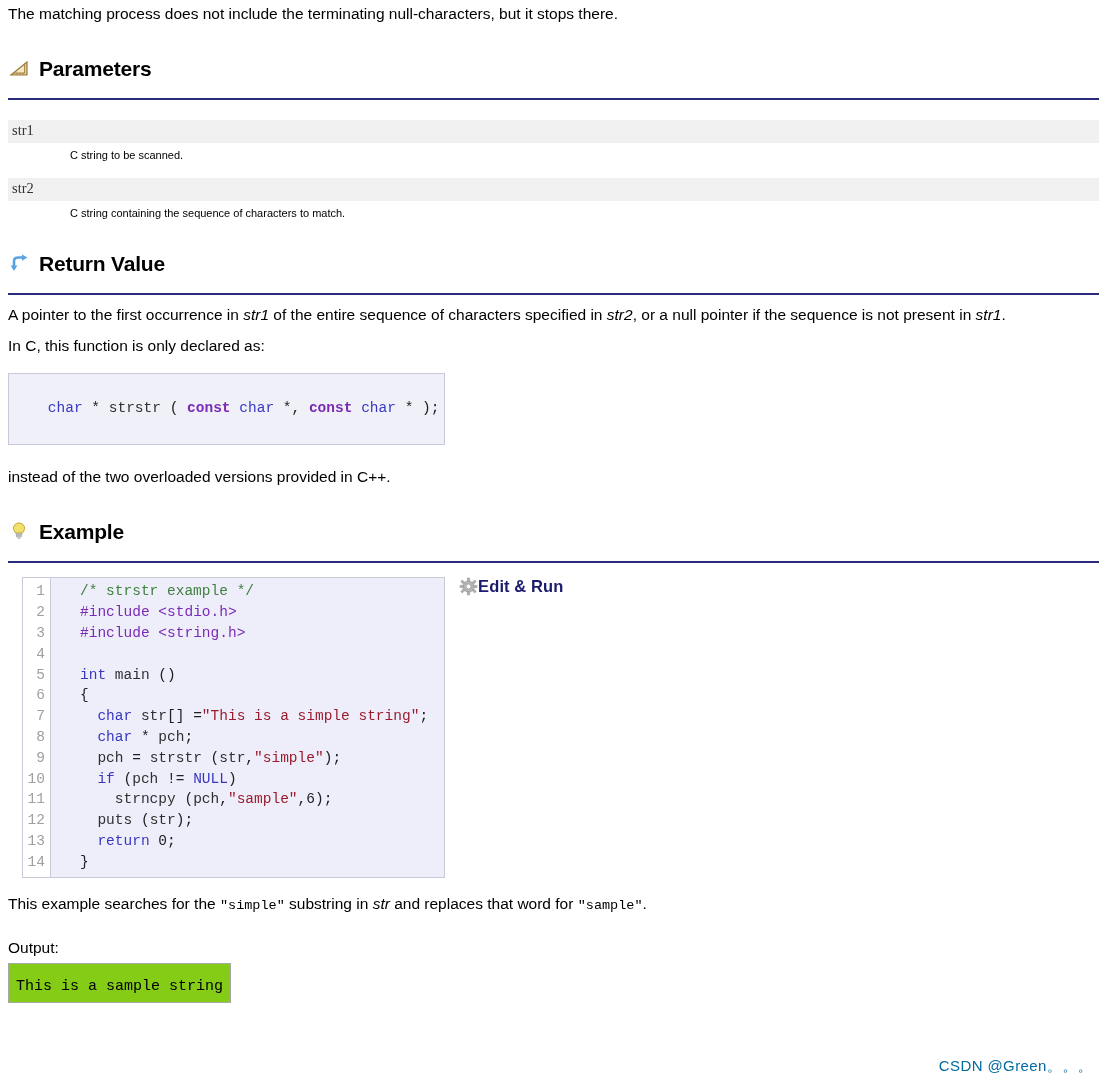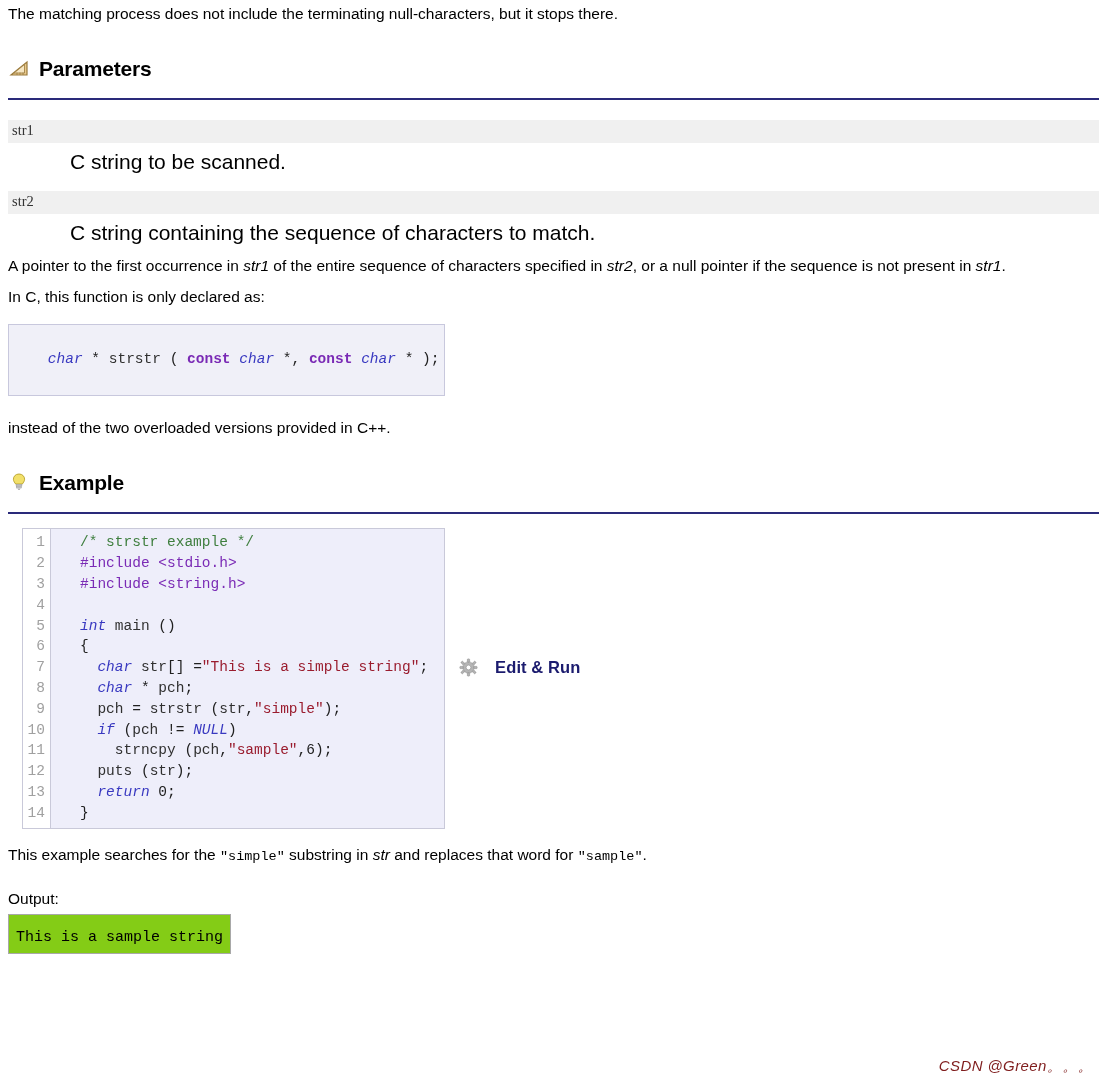--- a/index.html
+++ b/index.html
@@ -61,21 +61,21 @@
     font-family: "Liberation Serif", serif;
     font-size: 14.5px;
     color: #333;
     padding: 3px 4px 4px 4px;
     margin-top: 16px;
     line-height: 1.1;
   }
   .param-name.first { margin-top: 20px; }
   .param-desc {
     padding: 5px 0 0 62px;
-    font-size: 21px;
+    font-size: 11px;
     line-height: 1.3;
   }
 
   
   .body-para {
     margin: 10px 0 0 0;
     font-size: 15.5px;
     line-height: 1.35;
   }
   .body-para i { font-style: italic; }
@@ -87,21 +87,21 @@
     background: #f0f0f8;
     border: 1px solid #c8c8dd;
     padding: 2px 5px 3px 4px;
     font-family: "Liberation Mono", monospace;
     font-size: 14.5px;
     line-height: 1.5;
     white-space: pre;
   }
 
   
-  .kw   { color: #3838c0; font-style: italic; }
+  .kw   { color: #3838c0; }
   .kw2  { color: #7a2ab5; font-weight: bold; }
   .id   { color: #303030; }
   .str  { color: #9a1c2e; }
   .com  { color: #3f7f3f; }
   .pp   { color: #7a2ab5; }
   .num  { color: #202020; }
   .plain{ color: #202020; }
 
   
   .example-wrap {
@@ -132,23 +132,22 @@
     white-space: pre;
     min-width: 320px;
     margin-left: 24px;
   }
   .gutter div { height: 20.8px; }
   .codearea div { height: 20.8px; }
 
   .editrun {
     display: flex;
     align-items: center;
-    gap: 17px;
+    gap: 0;
     margin-left: 14px;
-    margin-top: 130px;
     cursor: pointer;
   }
   .editrun .gear { width: 19px; height: 19px; flex: 0 0 19px; }
   .editrun .label {
     font-size: 16.5px;
     font-weight: bold;
     color: #1b1b6e;
     letter-spacing: 0.1px;
   }
 
@@ -179,26 +178,25 @@
     line-height: 1.2;
     color: #000;
     min-width: 210px;
   }
 
   
   .watermark {
     position: absolute;
     right: 14px;
     bottom: 10px;
-    color: #7f1d1d;
+    color: #0369a1;
     font-size: 15px;
     font-family: "Liberation Sans", sans-serif;
     letter-spacing: 0.4px;
     pointer-events: none;
-    font-style: italic;
   }
 </style>
 </head>
 <body>
 
 <div class="page">
 
   
   <p class="intro-para">The matching process does not include the terminating null-characters, but it stops there.</p>
 
@@ -216,20 +214,30 @@
     <h2>Parameters</h2>
   </div>
 
   <div class="param-name first">str1</div>
   <div class="param-desc">C string to be scanned.</div>
 
   <div class="param-name">str2</div>
   <div class="param-desc">C string containing the sequence of characters to match.</div>
 
   
+  <div class="section-head">
+    <span class="sec-icon">
+      <svg width="22" height="22" viewBox="0 0 22 22">
+        <path d="M6 16.5 L6 9 Q6 5.5 10.5 5.5 L15 5.5" fill="none" stroke="#5ba3e0" stroke-width="2.6" stroke-linecap="round"></path>
+        <polygon points="14,2.5 19.5,5.6 14,8.7" fill="#5ba3e0"></polygon>
+        <polygon points="2.6,13.5 9.4,13.5 6,18.8" fill="#5ba3e0"></polygon>
+      </svg>
+    </span>
+    <h2>Return Value</h2>
+  </div>
 
   <p class="body-para"><span>A pointer to the first occurrence in </span><i>str1</i><span> of the entire sequence of characters specified in </span><i>str2</i><span>, or a null pointer if the sequence is not present in </span><i>str1</i><span>.</span></p>
 
   
 
   <p class="body-para">In C, this function is only declared as:</p>
 
   <div class="source-box">
     <span class="kw">char</span><span class="plain"> * </span><span class="id">strstr</span><span class="plain"> ( </span><span class="kw2">const</span><span class="plain"> </span><span class="kw">char</span><span class="plain"> *, </span><span class="kw2">const</span><span class="plain"> </span><span class="kw">char</span><span class="plain"> * );</span>
   </div>

